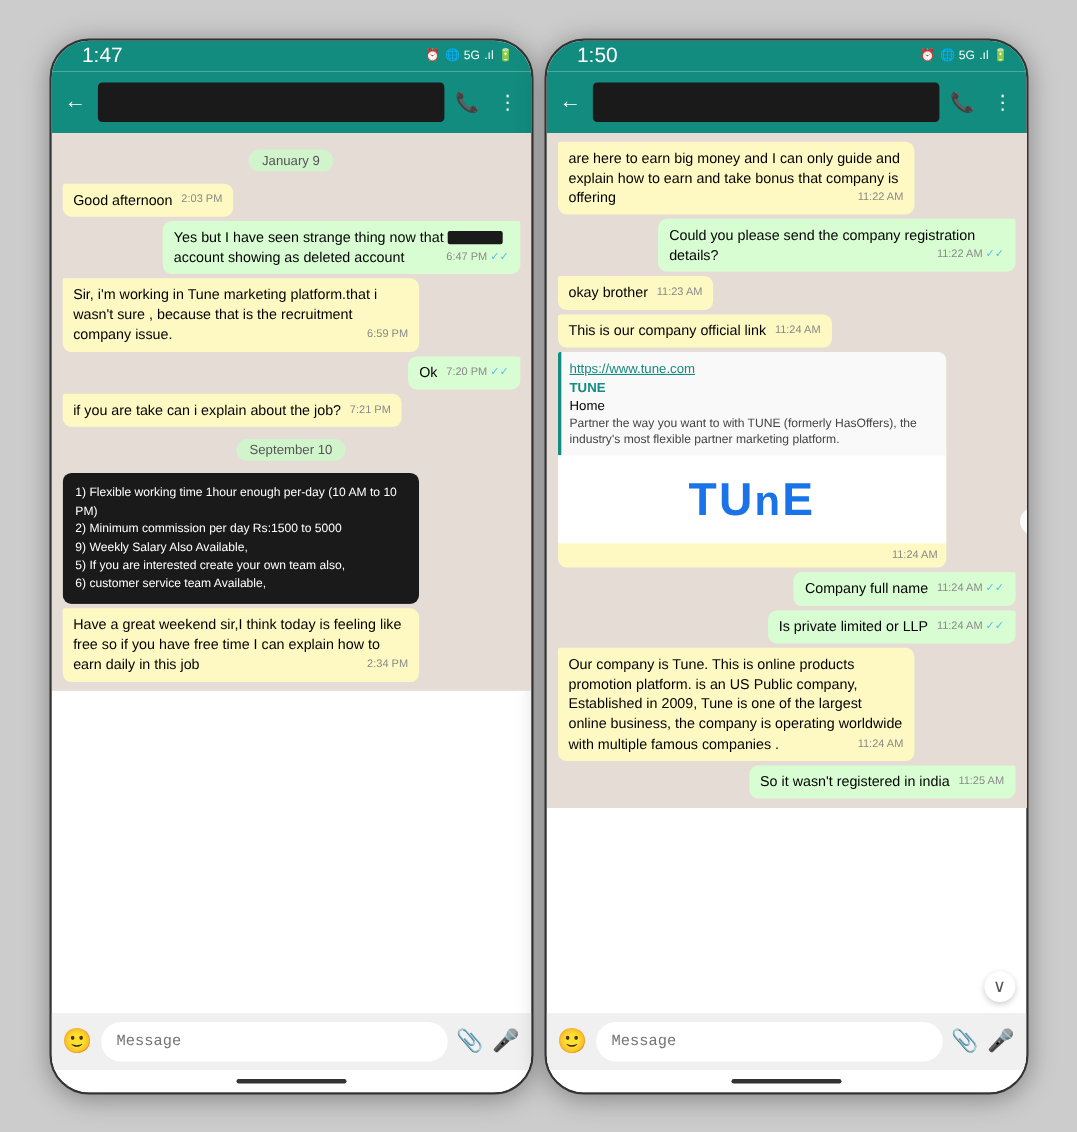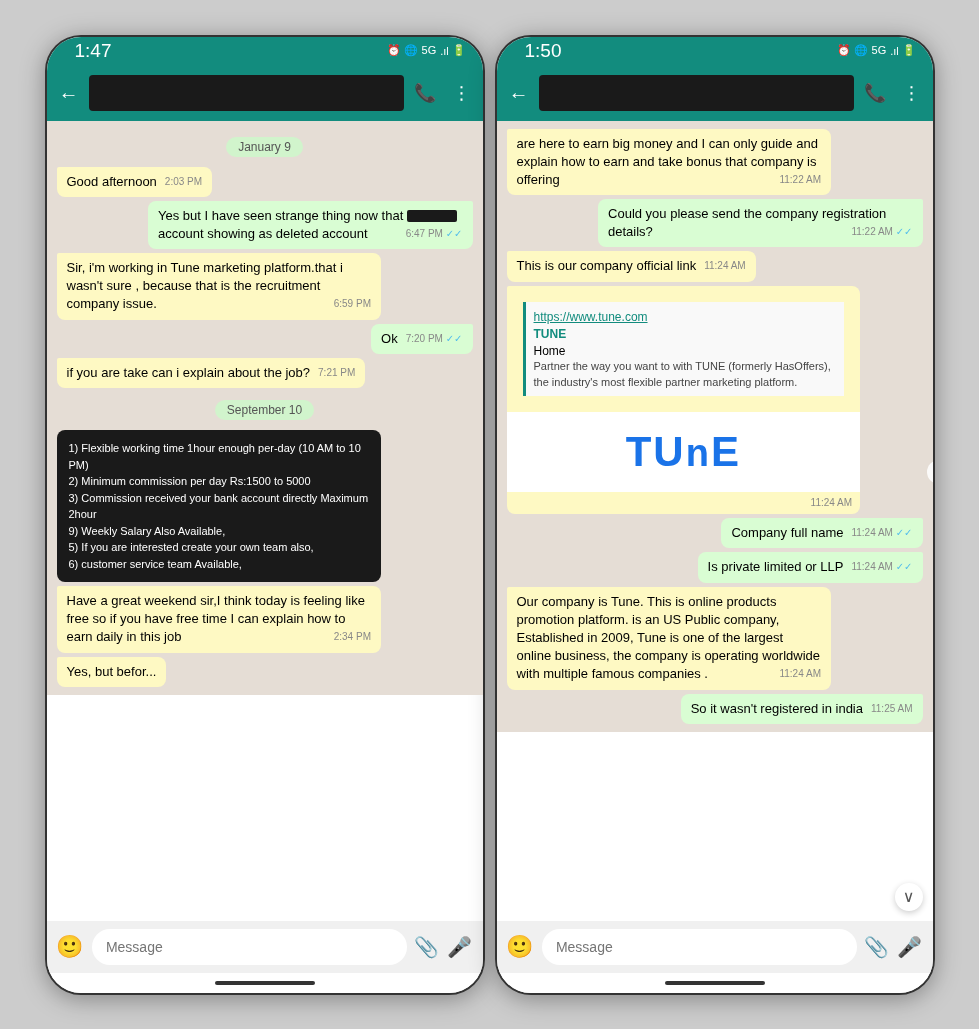--- a/index.html
+++ b/index.html
@@ -156,20 +156,21 @@
       flex: 1;
       background: #fff;
       border-radius: 20px;
       padding: 6px 14px;
       font-size: 14px;
       color: #1d4ed8;
       border: none;
       outline: none;
       height: 36px;
       line-height: 24px;
+      font-family: Liberation Mono, monospace;
     }
     .chat-input-bar .attach-icon, .chat-input-bar .mic-icon { font-size: 20px; color: #888; }
     .home-indicator {
       background: #fff;
       height: 20px;
       display: flex;
       justify-content: center;
       align-items: center;
     }
     .home-bar {
@@ -325,39 +326,33 @@
         </div>
 
         <div class="date-divider">
           <span>September 10</span>
         </div>
 
         <div class="msg-image msg-wrapper received">
           <div class="benefits-card">
             <div>1) Flexible working time 1hour enough per-day  (10 AM to 10 PM)</div>
             <div>2) Minimum commission per day Rs:1500 to 5000</div>
-            <div>3) Commission received your bank account directly Maximum 2hour</div>
             <div>9) Weekly Salary Also Available,</div>
             <div>5) If you are interested create your own team also,</div>
             <div>6) customer service team Available,</div>
           </div>
         </div>
 
         <div class="msg-wrapper received">
           <div class="msg msg-received">
             <span>Have a great weekend sir,I think today is feeling like free so if you have free time I can explain how to earn daily in this job</span>
             <span class="msg-time">2:34 PM</span>
           </div>
         </div>
 
-        <div class="msg-wrapper received">
-          <div class="msg msg-received">
-            <span>Yes, but befor...</span>
-          </div>
-        </div>
 
       </div>
     </div>
 
     <div class="chat-input-bar">
       <span class="emoji-icon">🙂</span>
       <input class="input-field" type="text" placeholder="Message" style="">
       <span class="attach-icon">📎</span>
       <span class="mic-icon">🎤</span>
     </div>
@@ -397,31 +392,37 @@
           </div>
         </div>
 
         <div class="msg-wrapper sent">
           <div class="msg msg-sent">
             <span>Could you please send the company registration details?</span>
             <span class="msg-time">11:22 AM <span class="tick">✓✓</span></span>
           </div>
         </div>
 
+        <div class="msg-wrapper received">
+          <div class="msg msg-received">
+            <span>okay brother</span>
+            <span class="msg-time">11:23 AM</span>
+          </div>
+        </div>
 
         <div class="msg-wrapper received">
           <div class="msg msg-received">
             <span>This is our company official link</span>
             <span class="msg-time">11:24 AM</span>
           </div>
         </div>
 
         <div class="msg-wrapper received" style="position:relative;">
           <div class="msg msg-received" style="max-width:85%; padding:0; overflow:hidden;">
-            <div class="link-preview" style="margin:16px; border-radius:0;">
+            <div class="link-preview" style="margin:0; border-radius:0;">
               <div><a href="#">https://www.tune.com</a></div>
               <div class="lp-site">TUNE</div>
               <div class="lp-title">Home</div>
               <div class="lp-desc">Partner the way you want to with TUNE (formerly HasOffers), the industry's most flexible partner marketing platform.</div>
             </div>
             <div class="tune-logo-area">
               <div class="tune-logo">
                 <span style="color:#1a73e8;">T</span><span style="color:#1a73e8;">U</span><span style="color:#1a73e8; font-size:38px; display:inline-block; transform:scaleX(1);">n</span><span style="color:#1a73e8;">E</span>
               </div>
             </div>

